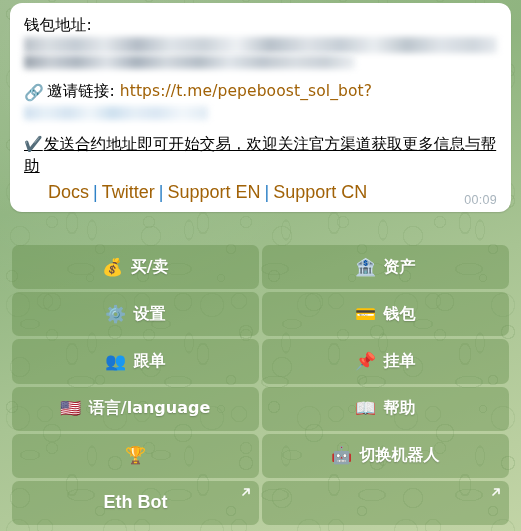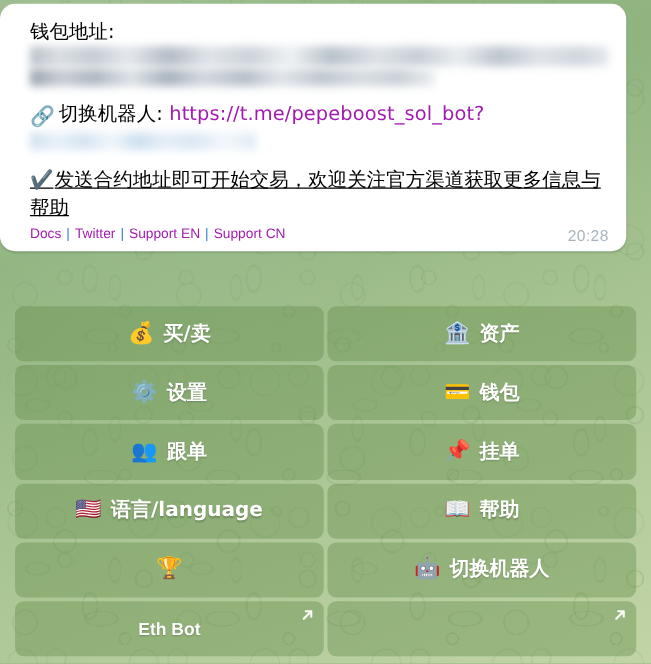--- a/index.html
+++ b/index.html
@@ -55,26 +55,26 @@
       radial-gradient(circle at 78px 58px, transparent 11px, rgba(120,155,100,0.5) 11px, rgba(120,155,100,0.5) 12.2px, transparent 12.4px),
       radial-gradient(ellipse 7px 15px at 55px 96px, transparent 56%, rgba(120,155,100,0.65) 57%, rgba(120,155,100,0.65) 70%, transparent 71%),
       radial-gradient(circle at 15px 88px, transparent 5px, rgba(120,155,100,0.7) 5px, rgba(120,155,100,0.7) 6.1px, transparent 6.3px);
     background-size: 97px 113px;
     background-position: 37px 21px;
   }
 
   
   #message-bubble {
     position: absolute;
-    left: 0;
+    left: 10px;
     top: 3px;
     width: 501px;
     background: #ffffff;
     border-radius: 12px;
-    padding: 11px 14px 6px 24px;
+    padding: 11px 14px 6px 14px;
     box-shadow: 0 1px 1.5px rgba(0,0,0,0.13);
     z-index: 5;
   }
 
   .msg-line {
     font-size: 15.5px;
     line-height: 1.45;
     color: #000000;
     letter-spacing: 0.1px;
   }
@@ -113,30 +113,31 @@
     width: 39%;
     margin-top: 1px;
     background:
       linear-gradient(90deg,
         #cfe0ef 0%, #e8f1f8 12%, #d5e4f1 24%, #f0f6fa 36%, #cde0ef 48%,
         #e6eff7 60%, #dae7f3 72%, #f2f7fb 86%, #e0ebf4 100%);
   }
 
   .link-row { margin-top: 11px; }
   .link-emoji { font-size: 16px; margin-right: 3px; vertical-align: -2px; }
-  .tg-link { color: #a21caf; text-decoration: none; cursor: pointer; }
+  .tg-link { color: #a16207; text-decoration: none; cursor: pointer; }
 
   .notice-row { margin-top: 13px; text-decoration: underline; }
   .check-emoji { font-size: 15px; margin-right: 1px; }
 
   .footer-links {
     margin-top: 1px;
-    font-size: 11px;
+    font-size: 18px;
     line-height: 1.5;
     color: #2f82c7;
+    margin-left: 24px;
   }
   .footer-sep { color: #2f82c7; margin: 0 4px; }
 
   #msg-time {
     position: absolute;
     right: 14px;
     bottom: 5px;
     font-size: 12.5px;
     color: #a8b4bd;
     letter-spacing: 0.3px;
@@ -185,21 +186,21 @@
   .kb-emoji {
     font-size: 17px;
     line-height: 1;
     text-shadow: none;
     flex: 0 0 auto;
   }
 
   .kb-label { white-space: nowrap; }
 
   .kb-btn.plain .kb-label {
-    font-size: 14px;
+    font-size: 18px;
     font-family: "Liberation Sans", sans-serif;
     font-weight: 600;
   }
 
   .ext-arrow {
     position: absolute;
     top: 5px;
     right: 7px;
     width: 12px;
     height: 12px;
@@ -214,34 +215,34 @@
 <div id="chat-bg"></div>
 
 <div id="message-bubble">
 
   <div class="msg-line cn">钱包地址:</div>
 
   <span class="redact redact-addr1"></span>
   <span class="redact redact-addr2"></span>
 
   <div class="msg-line cn link-row">
-    <span class="link-emoji">🔗</span><span>切换机器人:</span>
+    <span class="link-emoji">🔗</span><span>邀请链接:</span>
     <a class="tg-link" href="#">https://t.me/pepeboost_sol_bot?</a>
   </div>
   <span class="redact redact-link"></span>
 
   <div class="msg-line cn notice-row">
     <span class="check-emoji">✔️</span><span>发送合约地址即可开始交易，欢迎关注官方渠道获取更多信息与帮助</span>
   </div>
 
   <div class="footer-links">
     <a class="tg-link" href="#">Docs</a><span class="footer-sep">|</span><a class="tg-link" href="#">Twitter</a><span class="footer-sep">|</span><a class="tg-link" href="#">Support EN</a><span class="footer-sep">|</span><a class="tg-link" href="#">Support CN</a>
   </div>
 
-  <div id="msg-time">20:28</div>
+  <div id="msg-time">00:09</div>
 </div>
 
 <div id="reply-keyboard">
     <div class="kb-row">
       <div class="kb-btn">
         <span class="kb-emoji">💰</span>
         <span class="kb-label">买/卖</span>
       </div>
       <div class="kb-btn">
         <span class="kb-emoji">🏦</span>

